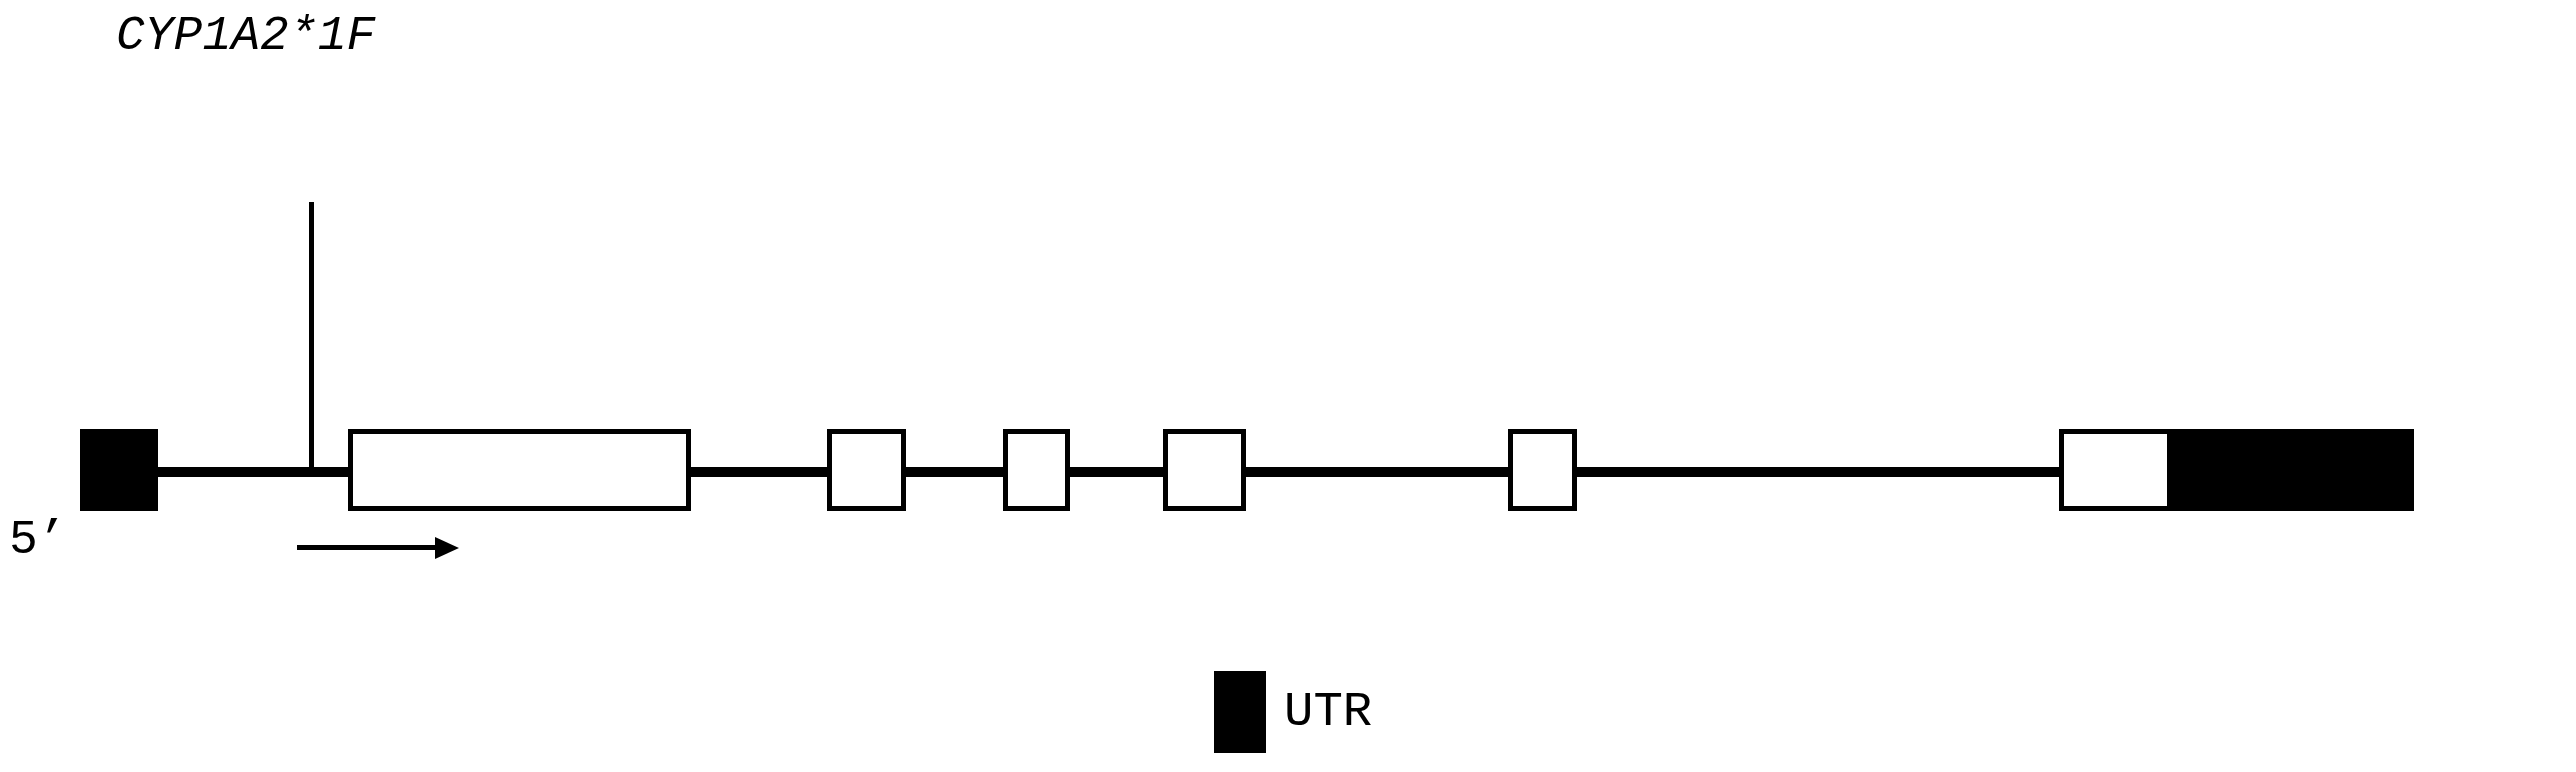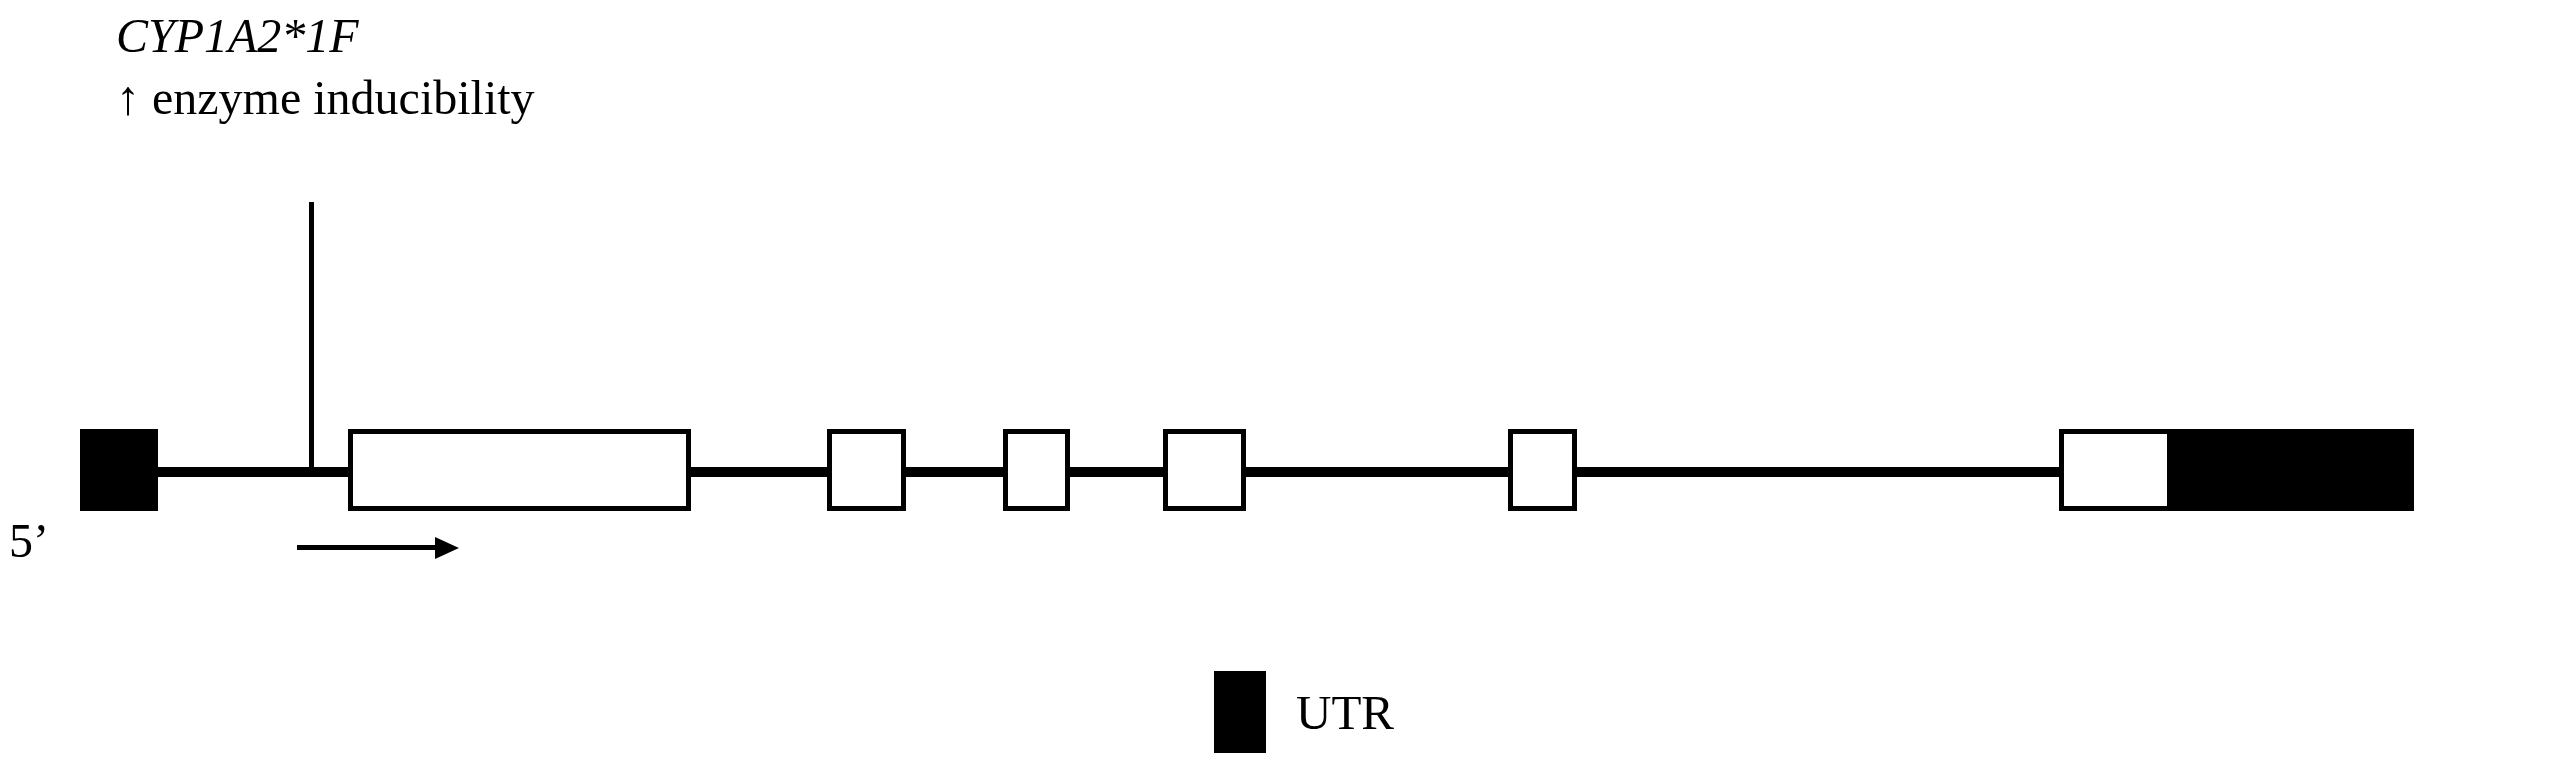--- a/index.html
+++ b/index.html
@@ -2,21 +2,21 @@
 <html style="font-size:12px"><head>
 <meta charset="utf-8">
 <style>
   * { margin: 0; padding: 0; box-sizing: border-box; }
   html, body { background: #ffffff; }
   .figure {
     position: relative;
     width: 2414px;
     height: 772px;
     background: #ffffff;
-    font-family: Liberation Serif, serif;
+    font-family: Liberation Mono, monospace;
     color: #000000;
     overflow: hidden;
   }
 
   
   .annotation {
     position: absolute;
     left: 116px;
     top: 4.5px;
     font-size: 48px;
@@ -75,33 +75,32 @@
   .three-prime { left: 2517px; top: 517px; }
 
   
   .legend {
     position: absolute;
     left: 1214px;
     top: 671px;
     height: 82px;
     display: flex;
     align-items: center;
-    gap: 30px;
+    gap: 18px;
   }
   .legend-swatch { width: 52px; height: 82px; background: #000000; }
   .legend-label { font-size: 49px; }
 </style>
 </head>
 <body>
 
 <div class="figure">
 
   <div class="annotation">
     <div class="allele">CYP1A2*1F</div>
-    <div>↑ enzyme inducibility</div>
   </div>
 
   <div class="pointer-line"></div>
 
   <div class="track">
     <div class="backbone"></div>
 
   <div class="seg utr" style="left: 80px; width: 78px;"></div>
       <div class="seg exon" style="left: 348px; width: 343px;"></div>
       <div class="seg exon" style="left: 827px; width: 79px;"></div>

